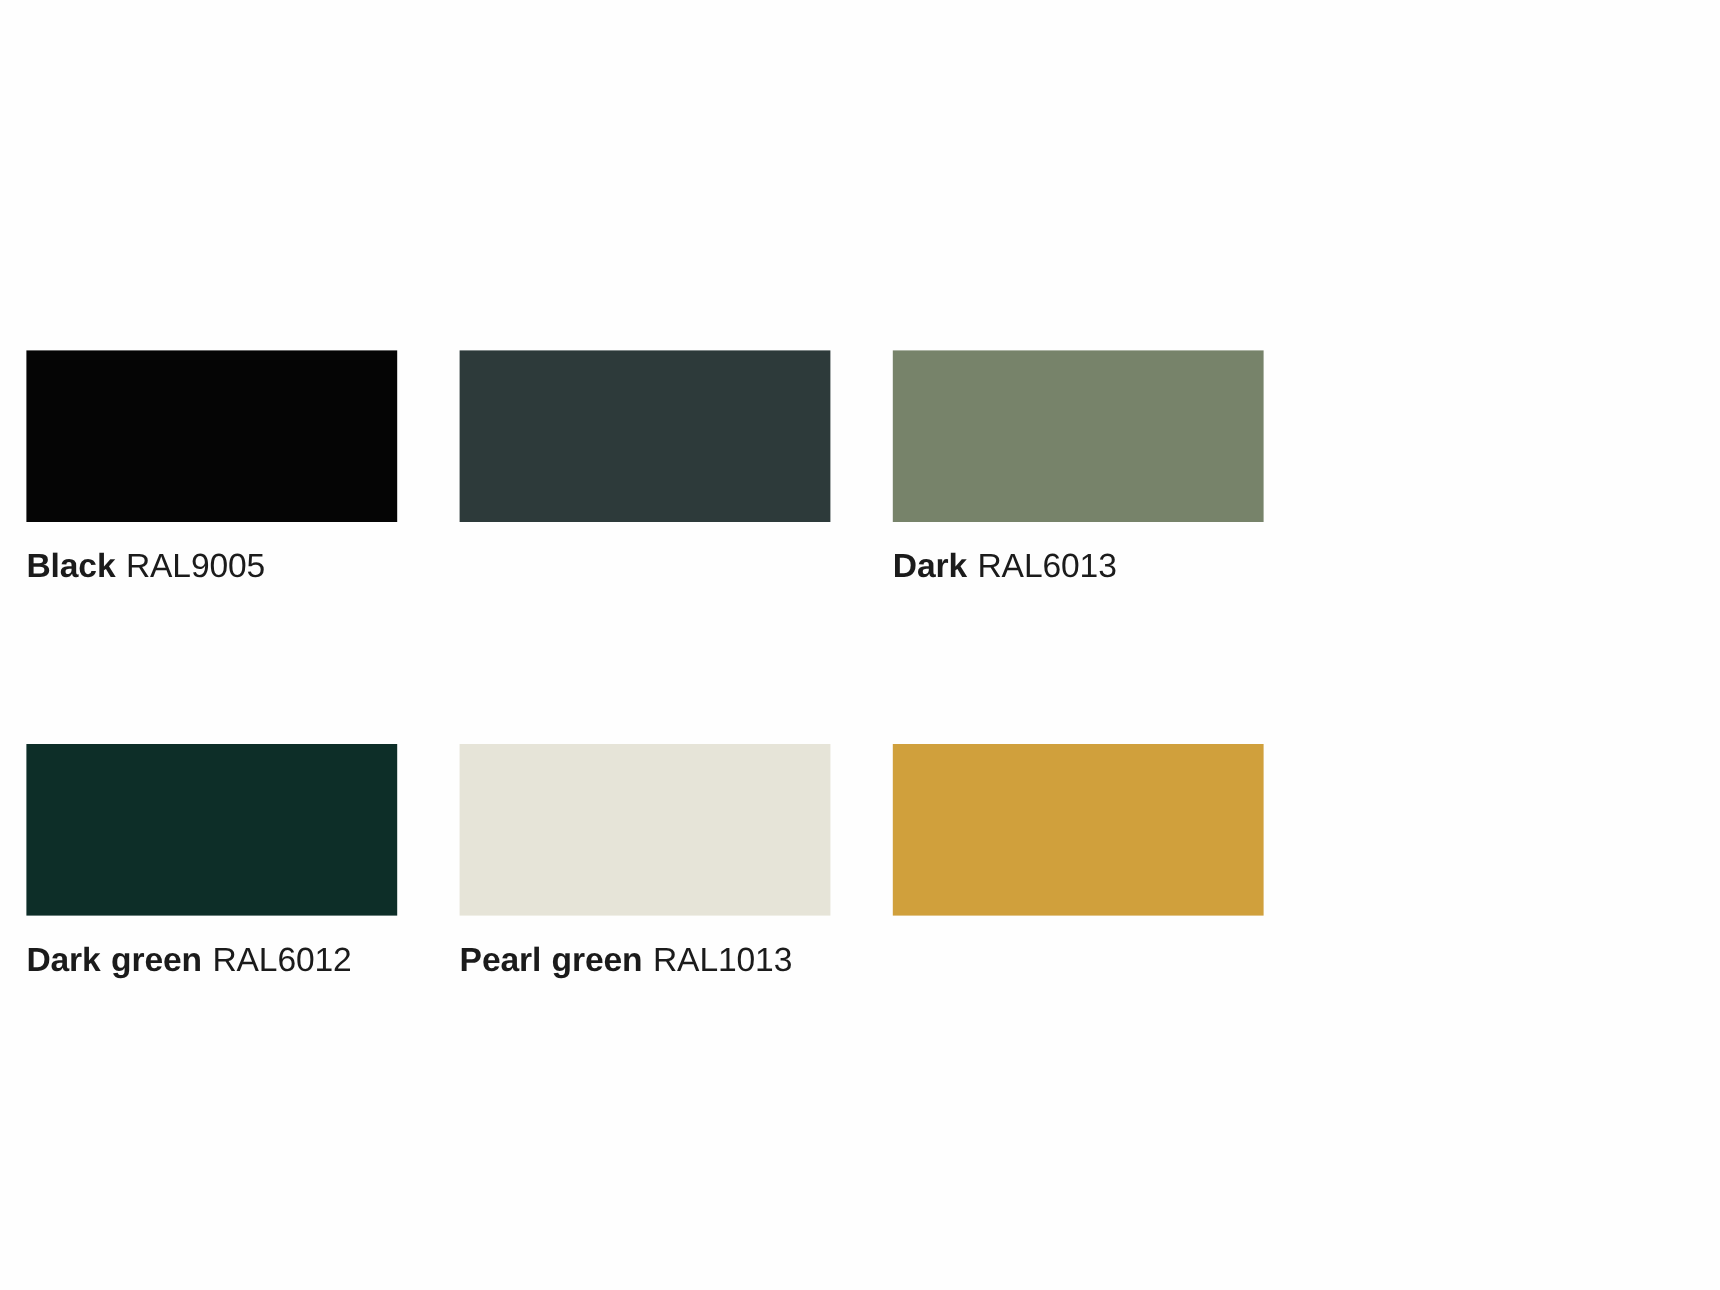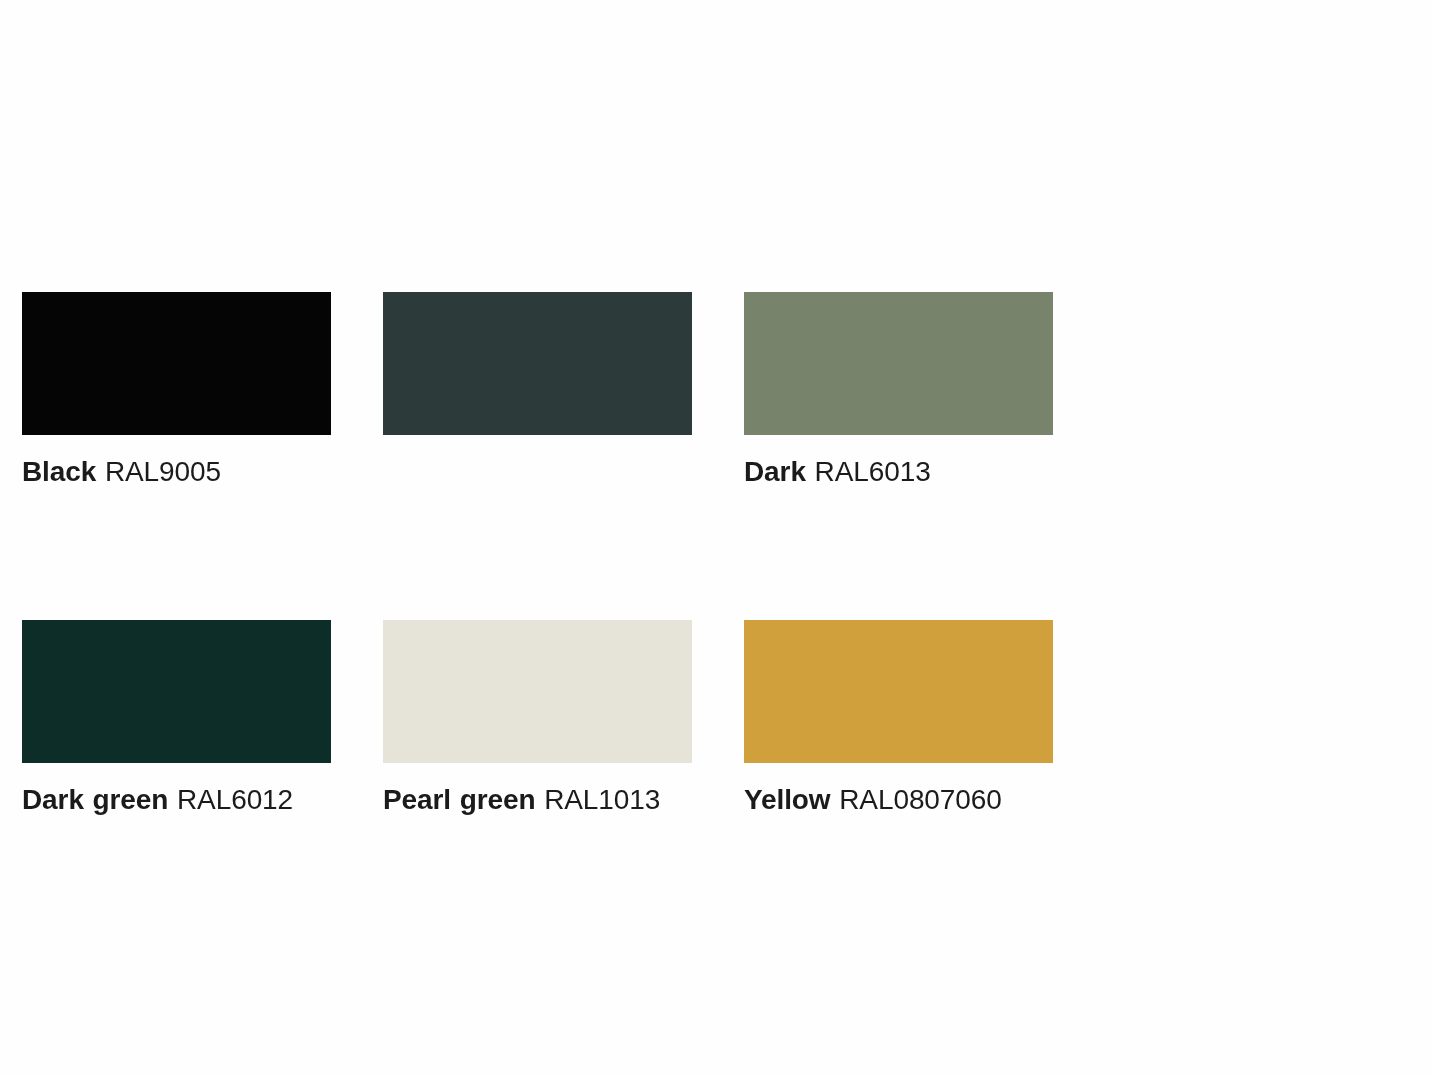--- a/index.html
+++ b/index.html
@@ -82,16 +82,15 @@
     <div class="swatch-label"><span class="swatch-name">Dark green</span> <span class="swatch-code">RAL6012</span></div>
   </div>
 
   <div class="swatch-card">
     <div class="swatch-chip" style="background-color: rgb(230, 228, 216);"></div>
     <div class="swatch-label"><span class="swatch-name">Pearl green</span> <span class="swatch-code">RAL1013</span></div>
   </div>
 
   <div class="swatch-card">
     <div class="swatch-chip" style="background-color: rgb(208, 160, 60);"></div>
-    <div class="swatch-label"><span class="swatch-name">Yellow</span> <span class="swatch-code">RAL0807060</span></div>
   </div>
 
 </div>
 
 </body></html>

